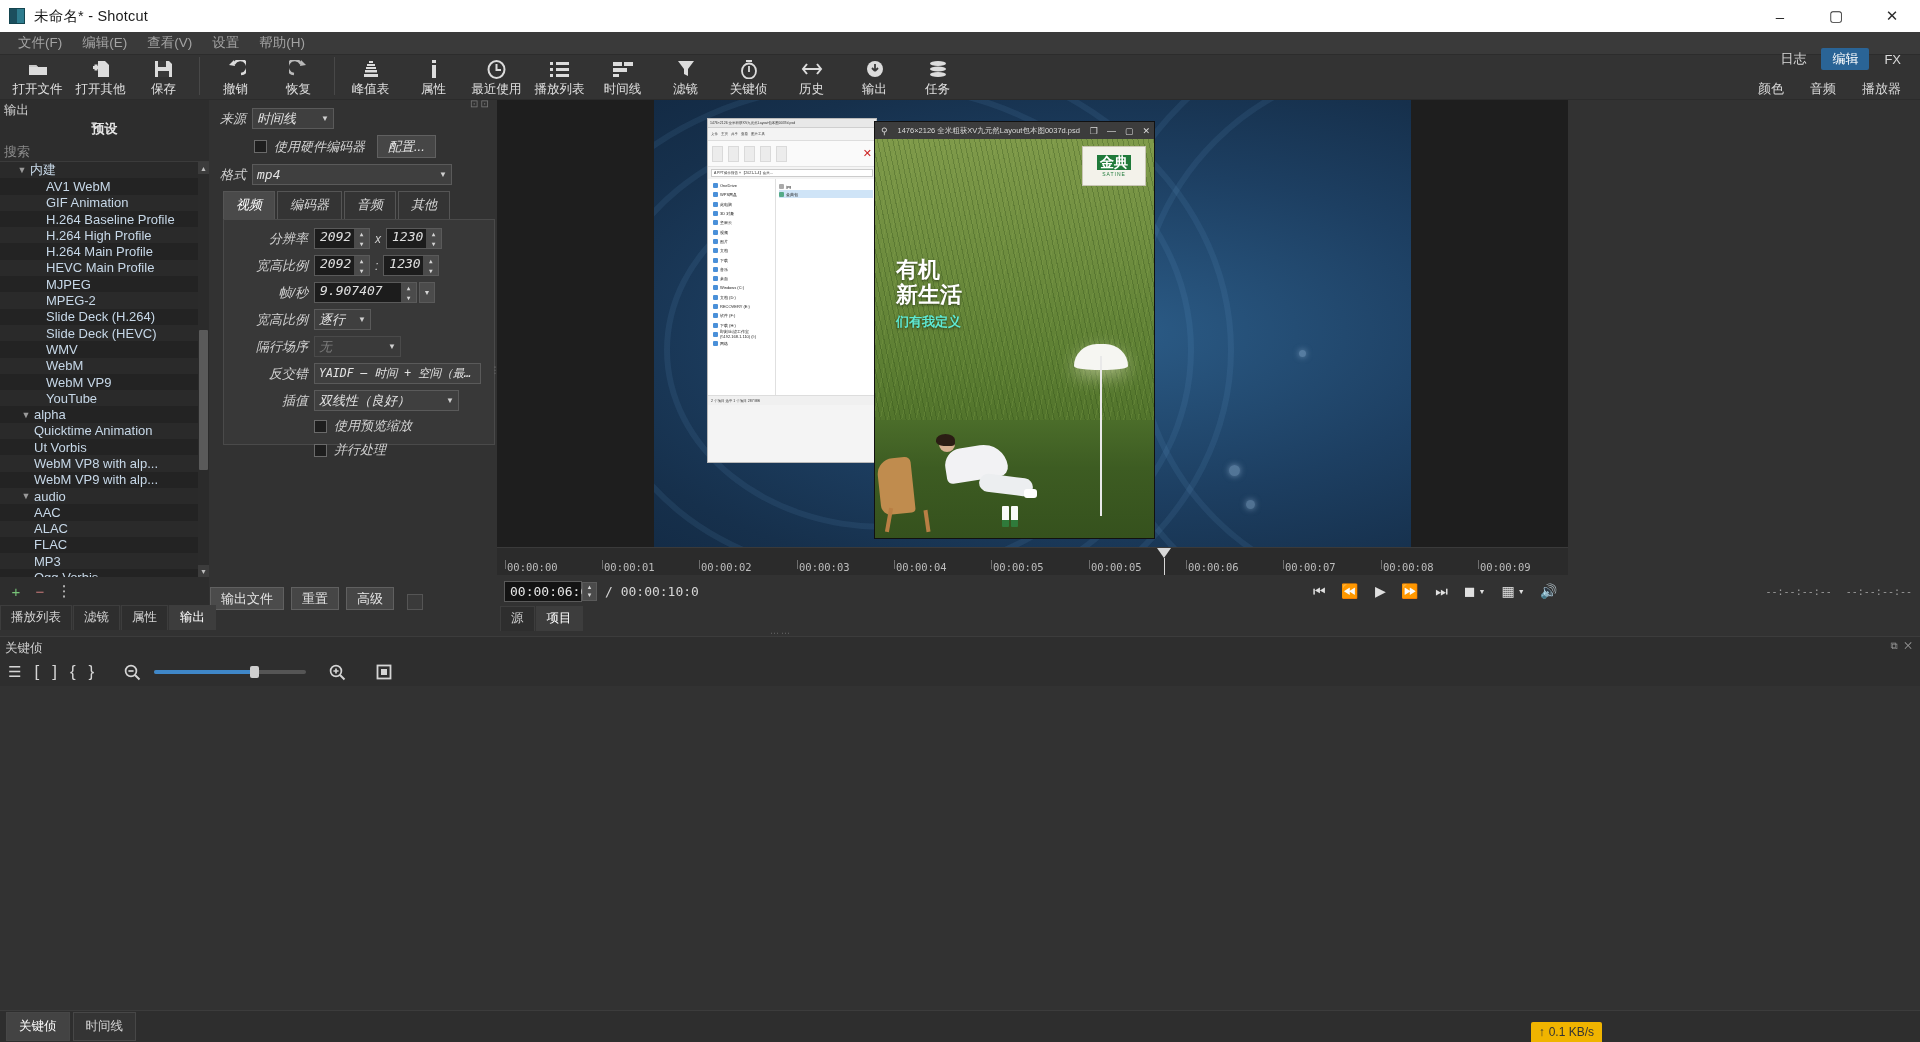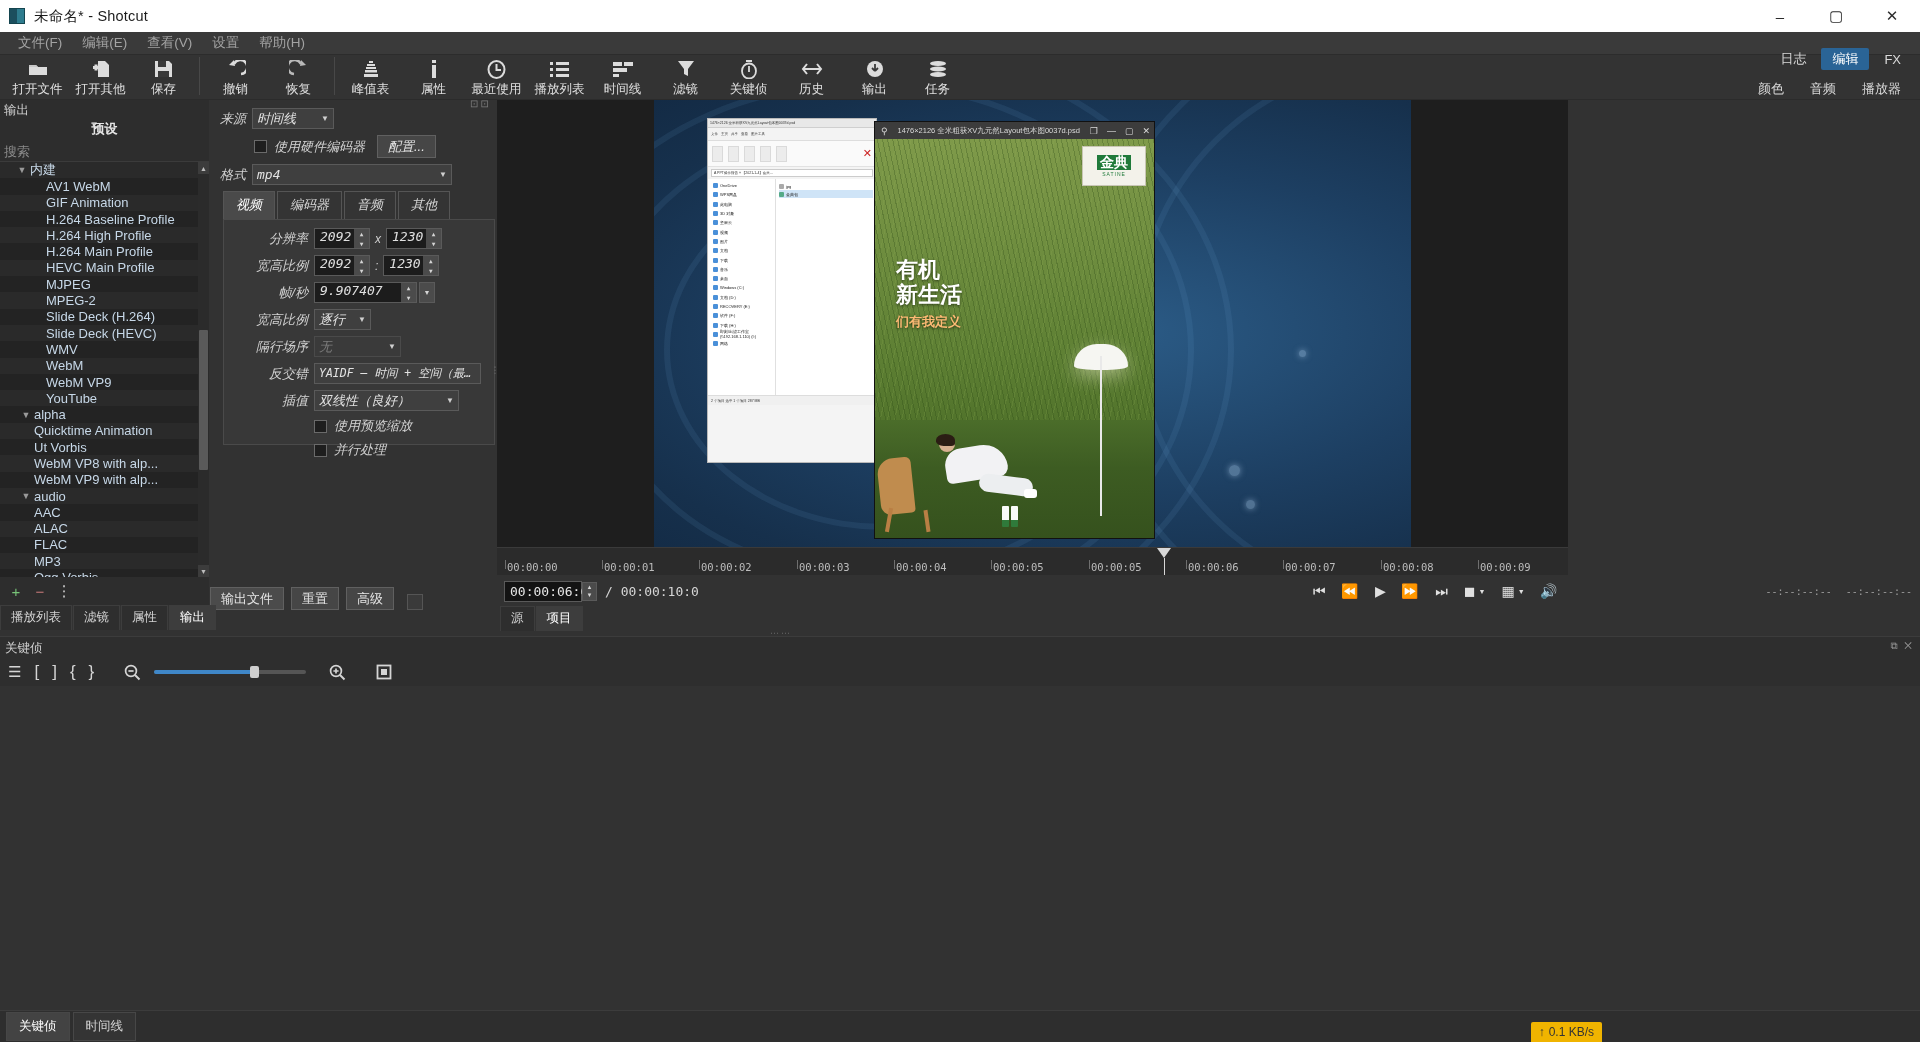--- a/index.html
+++ b/index.html
@@ -177,21 +177,21 @@
   .ground { position: absolute; left: 0; bottom: 0; width: 281px; height: 120px;
      background: linear-gradient(to bottom, #4b6d2a 0%, #3d5c22 40%, #35511d 100%); }
   .poster-logo {
     position: absolute; right: 8px; top: 24px; width: 64px; height: 40px; background: #f3f2ea;
     border: 1px solid #c8c6b5; display: flex; flex-direction: column; align-items: center; justify-content: center; z-index: 5;
   }
   .poster-logo .lg1 { background: #1f7a3a; color: #fff; font-size: 14px; font-weight: bold; padding: 0 3px; line-height: 1.1; }
   .poster-logo .lg2 { font-size: 5px; color: #1f7a3a; letter-spacing: 1px; margin-top: 1px; }
   .poster-head { position: absolute; left: 21px; top: 136px; z-index: 5; }
   .ph1 { font-size: 22px; font-weight: bold; color: #ffffff; line-height: 1.12; text-shadow: 0 1px 3px rgba(0,0,0,.55); }
-  .ph2 { font-size: 13px; font-weight: bold; color: #fdba74; margin-top: 6px; text-shadow: 0 1px 3px rgba(0,0,0,.6); }
+  .ph2 { font-size: 13px; font-weight: bold; color: #5eead4; margin-top: 6px; text-shadow: 0 1px 3px rgba(0,0,0,.6); }
   .lamp-pole { position: absolute; right: 52px; bottom: 22px; width: 2px; height: 160px; background: #e9e9e9; z-index: 4;}
   .lamp-shade { position: absolute; right: 26px; bottom: 168px; width: 54px; height: 26px;
      background: #f6f6f2; border-radius: 50% 50% 46% 46% / 100% 100% 18% 18%; z-index: 4; box-shadow: 0 6px 18px rgba(255,250,220,.45); }
   .chairwoman { position: absolute; left: 52px; bottom: 18px; width: 110px; height: 120px; z-index: 4; }
   .cw-body { position: absolute; left: 18px; bottom: 40px; width: 62px; height: 34px; background: #f2f2f4; border-radius: 18px 26px 10px 6px; transform: rotate(-9deg); }
   .cw-legs { position: absolute; left: 52px; bottom: 26px; width: 54px; height: 18px; background: #eceef0; border-radius: 10px; transform: rotate(7deg); }
   .cw-head { position: absolute; left: 12px; bottom: 68px; width: 16px; height: 16px; background: #d7b091; border-radius: 50%; }
   .cw-hair { position: absolute; left: 9px; bottom: 74px; width: 19px; height: 12px; background: #2b1d14; border-radius: 50% 50% 20% 40%; }
   .cw-shoes { position: absolute; left: 97px; bottom: 22px; width: 13px; height: 9px; background: #fff; border-radius: 3px; }
   .chair { position: absolute; left: 4px; bottom: 6px; width: 92px; height: 74px; z-index: 3; }

